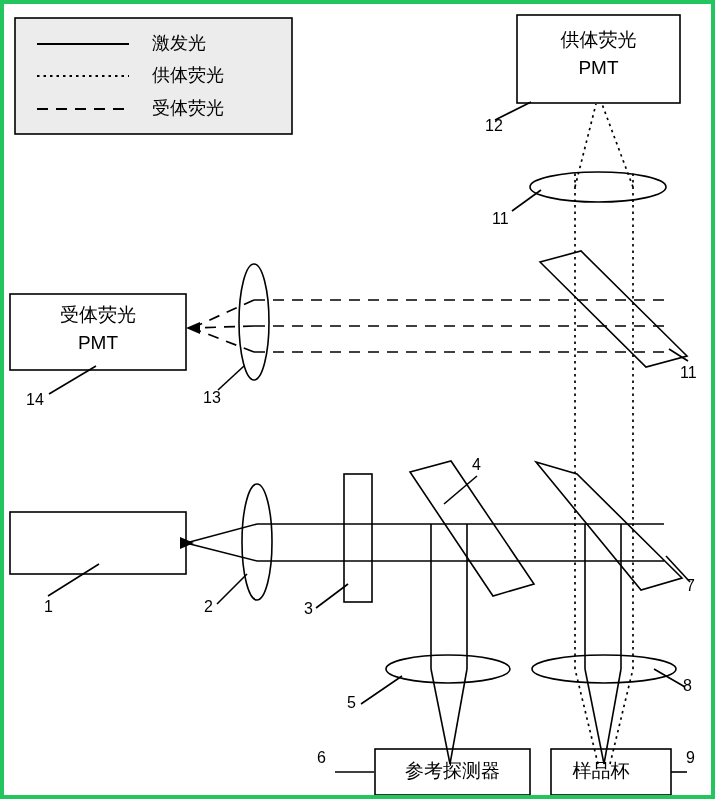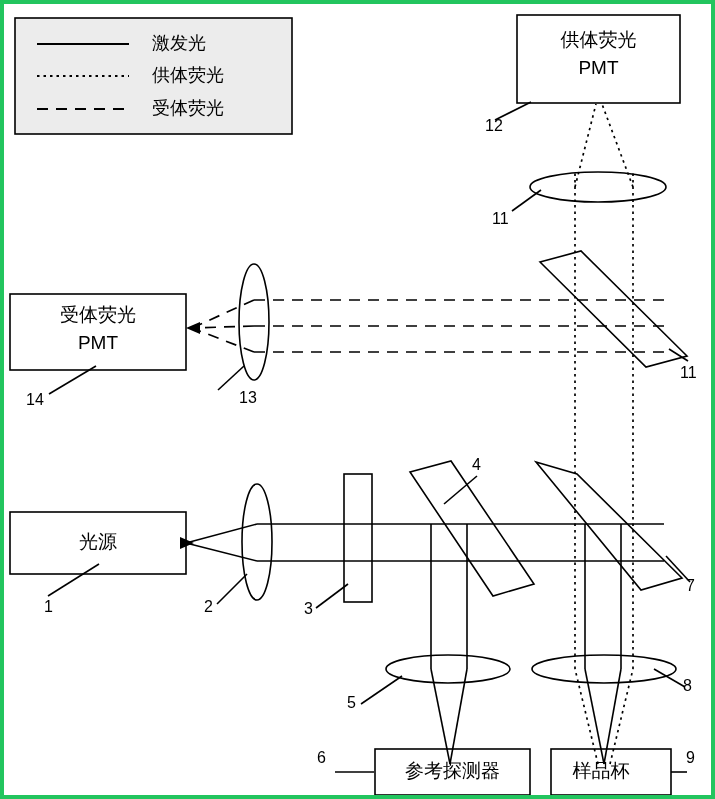--- a/index.html
+++ b/index.html
@@ -152,34 +152,33 @@
   <div class="lbl legend-text" style="left:148px; top:29px;">激发光</div>
   <div class="lbl legend-text" style="left:148px; top:61px;">供体荧光</div>
   <div class="lbl legend-text" style="left:148px; top:94px;">受体荧光</div>
 
   <div class="lbl box-label" style="left:513px; top:25px; width:163px;">供体荧光</div>
   <div class="lbl box-label" style="left:513px; top:53px; width:163px;">PMT</div>
 
   <div class="lbl box-label" style="left:6px; top:300px; width:176px;">受体荧光</div>
   <div class="lbl box-label" style="left:6px; top:328px; width:176px;">PMT</div>
 
-  <div class="lbl box-label" style="left:6px; top:527px; width:176px;">光源</div>
 
   <div class="lbl box-label" style="left:371px; top:756px; width:155px;">参考探测器</div>
 
   <div class="lbl box-label" style="left:547px; top:756px; width:100px;">样品杯</div>
 
   <div class="lbl num" style="left:40px; top:594px;">1</div>
   <div class="lbl num" style="left:200px; top:594px;">2</div>
   <div class="lbl num" style="left:300px; top:596px;">3</div>
   <div class="lbl num" style="left:468px; top:452px;">4</div>
   <div class="lbl num" style="left:343px; top:690px;">5</div>
   <div class="lbl num" style="left:313px; top:745px;">6</div>
   <div class="lbl num" style="left:682px; top:573px;">7</div>
   <div class="lbl num" style="left:679px; top:673px;">8</div>
   <div class="lbl num" style="left:682px; top:745px;">9</div>
   <div class="lbl num" style="left:676px; top:360px;">11</div>
   <div class="lbl num" style="left:488px; top:206px;">11</div>
   <div class="lbl num" style="left:481px; top:113px;">12</div>
-  <div class="lbl num" style="left:199px; top:385px;margin-left:36px;">13</div>
+  <div class="lbl num" style="left:199px; top:385px;">13</div>
   <div class="lbl num" style="left:22px; top:387px;">14</div>
 
 </div>
 
 </body></html>

